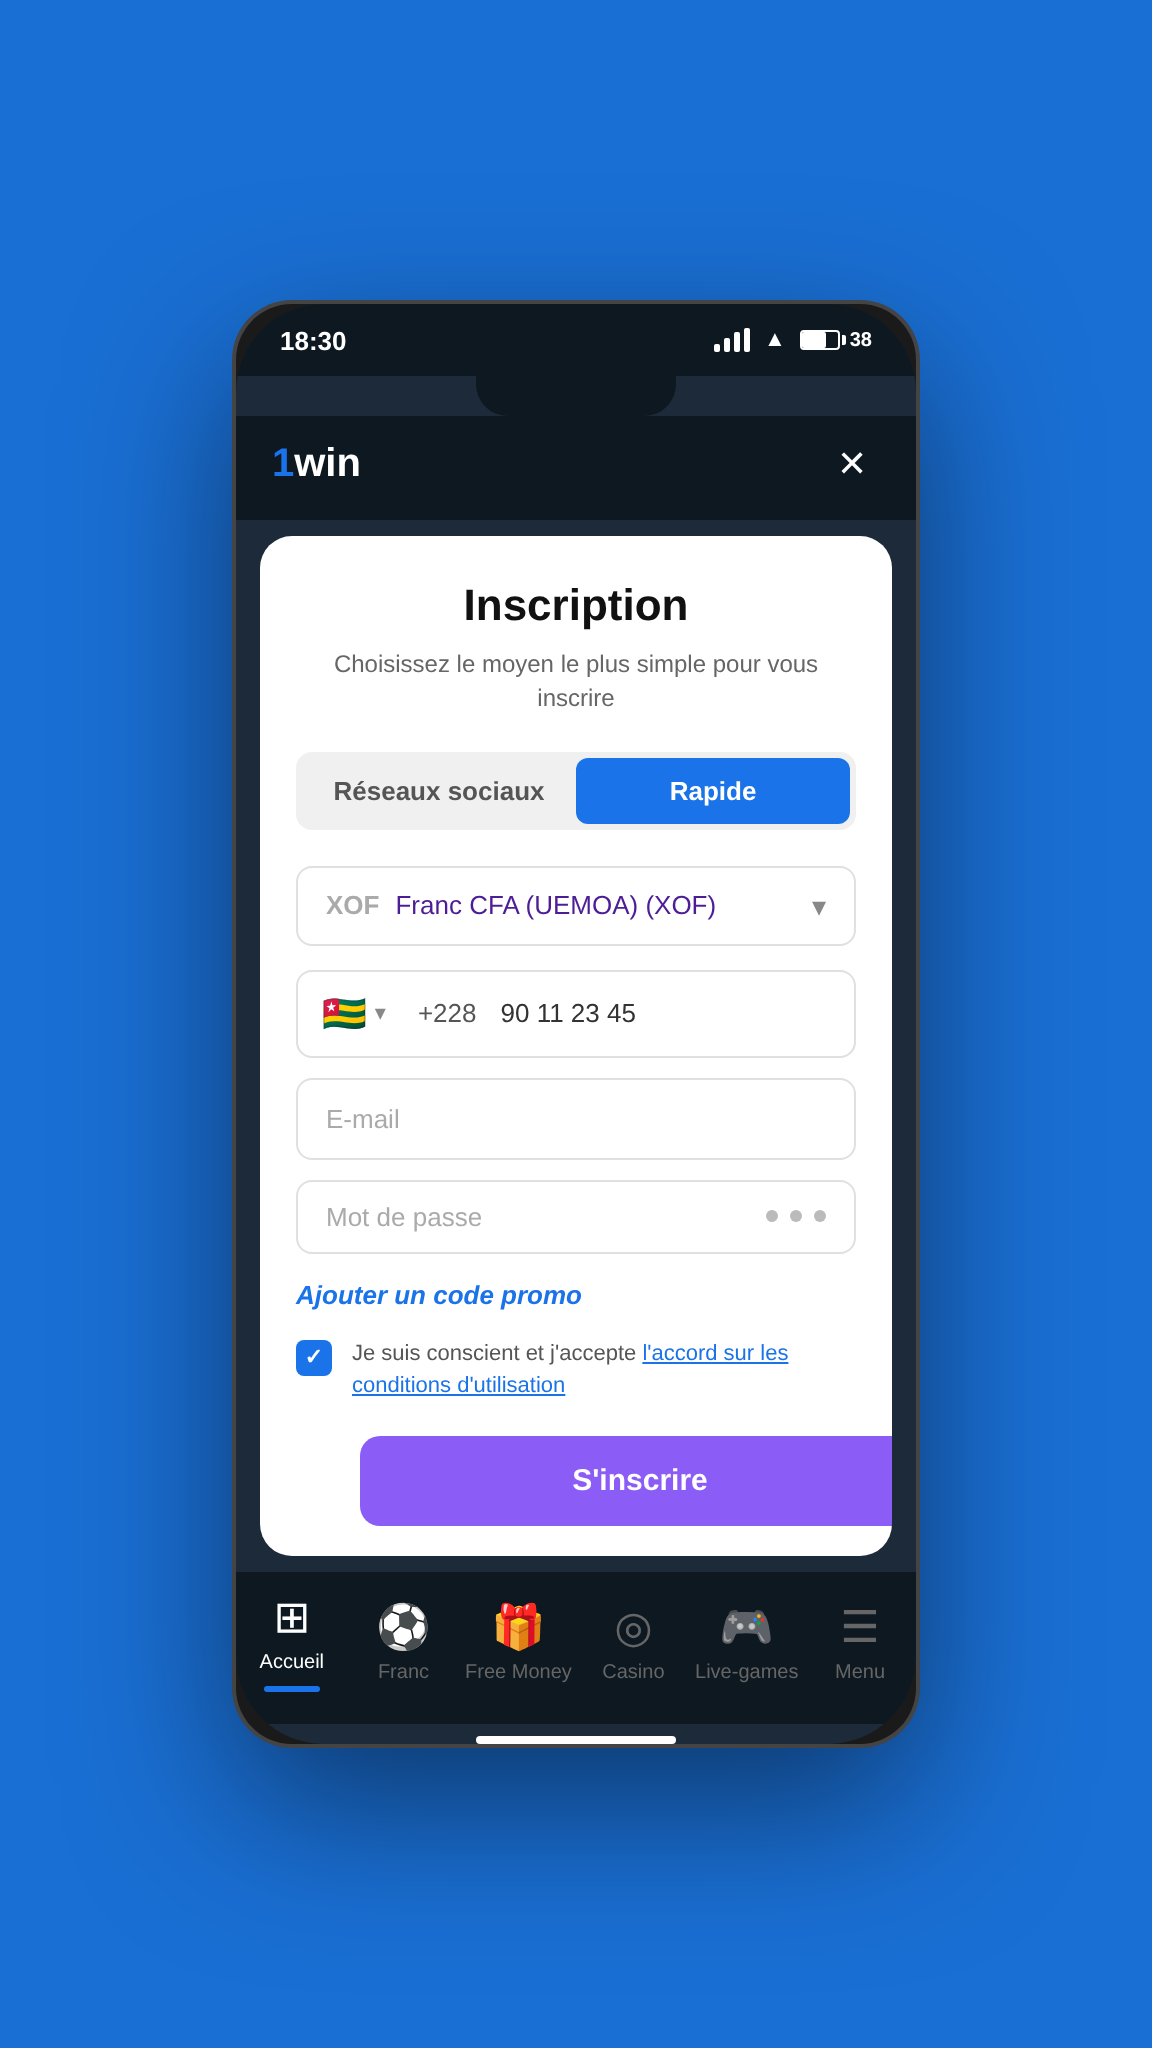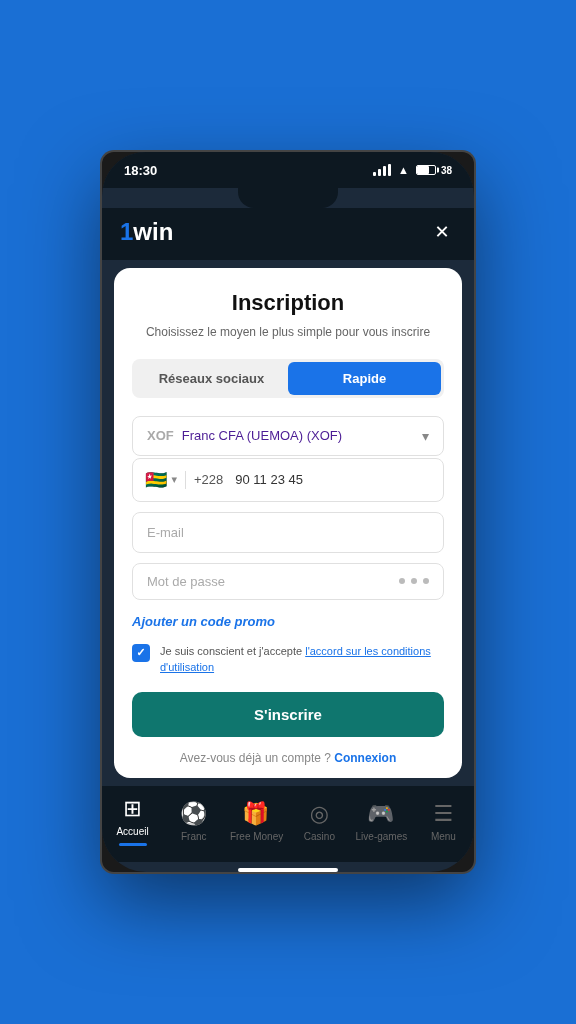--- a/index.html
+++ b/index.html
@@ -10,24 +10,24 @@
       height: 1024px;
       background: #1a6fd4;
       display: flex;
       align-items: center;
       justify-content: center;
       font-family: -apple-system, BlinkMacSystemFont, 'Segoe UI', sans-serif;
       overflow: hidden;
     }
 
     .phone-outer {
-      width: 372px;
+      width: 340px;
       height: 720px;
       background: #1a1a1a;
-      border-radius: 12px;
+      border-radius: 28px;
       position: relative;
       box-shadow: 0 0 0 2px #444, 0 30px 80px rgba(0,0,0,0.5);
       display: flex;
       flex-direction: column;
       align-items: center;
       overflow: hidden;
     }
 
     
     .phone-outer::before {
@@ -149,21 +149,21 @@
       background: #0d1821;
       padding: 10px 18px 14px;
       display: flex;
       align-items: center;
       justify-content: space-between;
       flex-shrink: 0;
       margin-top: 20px;
     }
 
     .logo {
-      font-size: 24px;
+      font-size: 20px;
       font-weight: 900;
       color: #fff;
     }
     .logo span {
       color: #1a73e8;
     }
 
     .close-btn {
       color: #fff;
       font-size: 18px;
@@ -231,21 +231,21 @@
     }
 
     
     .currency-select {
       display: flex;
       align-items: center;
       justify-content: space-between;
       border: 1.5px solid #e0e0e0;
       border-radius: 8px;
       padding: 11px 14px;
-      margin-bottom: 2px;
+      margin-bottom: 12px;
       cursor: pointer;
     }
 
     .currency-code {
       font-size: 13px;
       color: #aaa;
       font-weight: 600;
       margin-right: 8px;
     }
     .currency-name {
@@ -389,30 +389,31 @@
       line-height: 1.5;
     }
     .checkbox-link {
       color: #1a73e8;
       text-decoration: underline;
     }
 
     
     .register-btn {
       width: 100%;
-      background: #0f766e;
+      background: #8b5cf6;
       color: #fff;
       border: none;
       border-radius: 10px;
       padding: 14px;
       font-size: 15px;
       font-weight: 700;
       cursor: pointer;
       margin-bottom: 14px;
       font-family: inherit;
+      margin-left: 32px;
     }
 
     .login-row {
       text-align: center;
       font-size: 12px;
       color: #888;
     }
     .login-link {
       color: #1a73e8;
       font-weight: 700;

